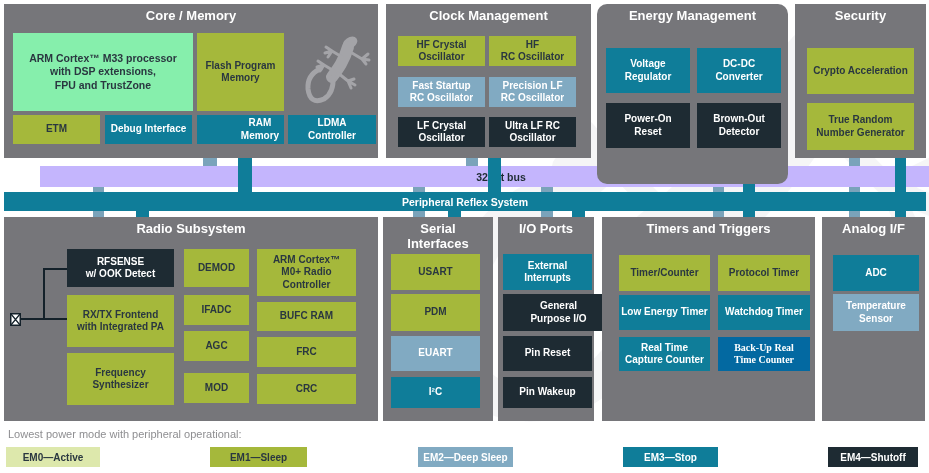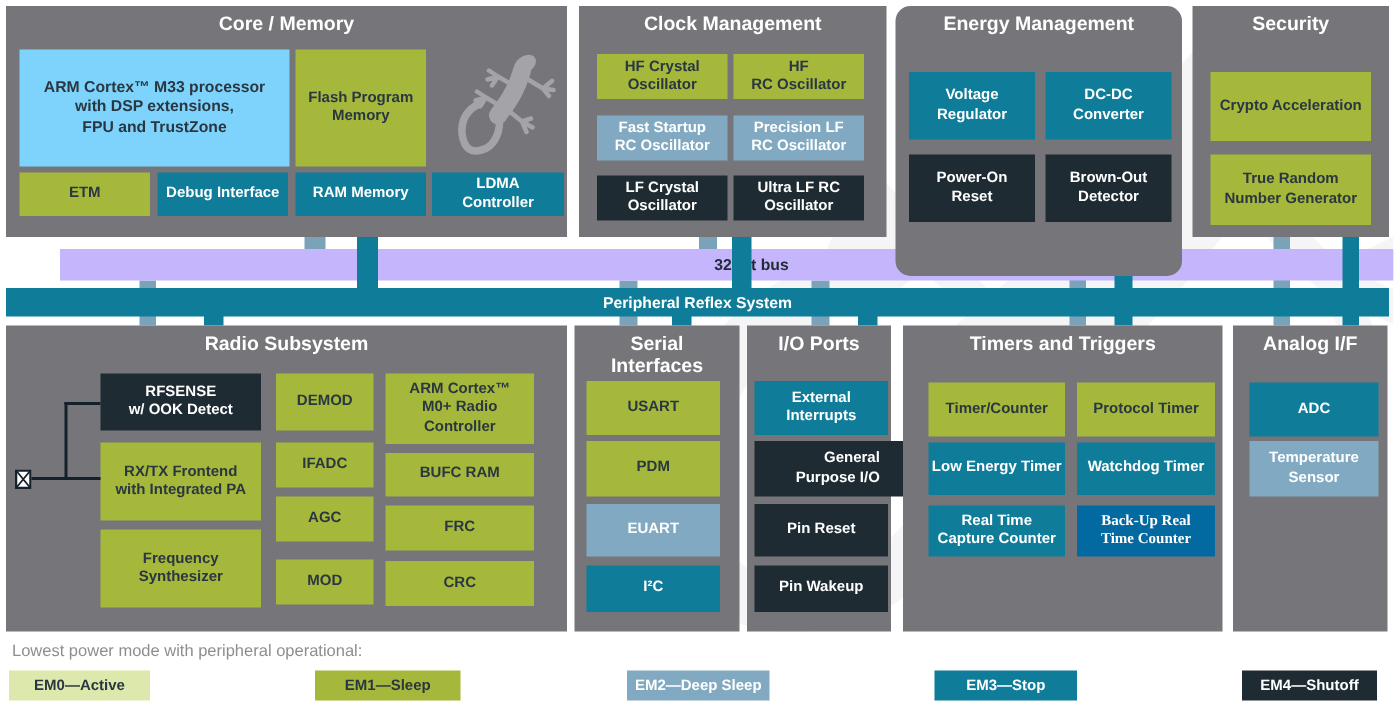--- a/index.html
+++ b/index.html
@@ -7,21 +7,21 @@
           font-family:"Liberation Sans",sans-serif;}
   
   .wm{position:absolute;z-index:0;opacity:.55;}
   
   .sec{position:absolute;background:#76767a;z-index:5;}
   .sec-title{position:absolute;left:0;right:0;top:5px;text-align:center;color:#ffffff;
              font-weight:bold;font-size:13px;line-height:1.15;white-space:pre-line;}
   
   .blk{position:absolute;display:flex;align-items:center;justify-content:center;text-align:center;
        font-weight:bold;font-size:10px;line-height:1.25;white-space:pre-line;box-sizing:border-box;padding:1px;}
-  .c-pale {background:#7dd3fc;color:#2a3740;}
+  .c-pale {background:#86efac;color:#2a3740;}
   .c-olive{background:#a5b83b;color:#2a3740;}
   .c-teal {background:#0f7d99;color:#ffffff;}
   .c-lblue{background:#81aac2;color:#ffffff;}
   .c-navy {background:#1e2b33;color:#ffffff;}
   .c-black{background:#0369a1;color:#ffffff;font-family:Liberation Serif, serif;}
   
   .bus{position:absolute;left:4px;width:922px;display:flex;align-items:center;justify-content:center;
        font-weight:bold;font-size:10.5px;}
   .bus32{top:166px;height:21px;background:#c4b5fd;color:#1e2b33;z-index:2;margin-left:36px;}
   .prs  {top:192px;height:19px;background:#0f7d99;color:#ffffff;z-index:4;}
@@ -69,21 +69,21 @@
       <ellipse cx="50" cy="12" rx="8" ry="5.5" fill="#a4a4a8" stroke="none" transform="rotate(-35 50 12)"></ellipse>
       <path d="M48,16 C44,30 38,38 32,46" stroke-width="12" stroke-linecap="round"></path>
       <path d="M33,46 Q34,62 24,68 Q10,74 8,58 Q7,44 20,38" stroke-width="5" stroke-linecap="round"></path>
       <path d="M52,22 L62,28 M62,28 L68,23 M62,28 L69,29 M62,28 L66,33
                M42,26 L32,20 M32,20 L26,16 M32,20 L25,22 M32,20 L28,26
                M38,42 L48,50 M48,50 L54,48 M48,50 L55,54 M48,50 L51,57
                M34,40 L24,34 M24,34 L18,30 M24,34 L17,36 M24,34 L20,40" stroke-width="3" stroke-linecap="round"></path>
     </svg>
     <div class="blk c-olive" style="left:9px;top:111px;width:87px;height:29px;">ETM</div>
     <div class="blk c-teal" style="left:101px;top:111px;width:87px;height:29px;">Debug Interface</div>
-    <div class="blk c-teal" style="left:193px;top:111px;width:87px;height:29px;">RAM Memory</div>
+    <div class="blk c-teal" style="left:193px;top:111px;width:87px;height:29px;padding-left:40px;">RAM Memory</div>
     <div class="blk c-teal" style="left:284px;top:111px;width:88px;height:29px;">LDMA
 Controller</div>
   </div>
 
   <div class="sec" style="left:386px;top:4px;width:205px;height:154px;">
     <div class="sec-title">Clock Management</div>
     <div class="blk c-olive" style="left:12px;top:32px;width:87px;height:30px;">HF Crystal
 Oscillator</div>
     <div class="blk c-olive" style="left:103px;top:32px;width:87px;height:30px;">HF
 RC Oscillator</div>
@@ -173,21 +173,21 @@
     <div class="blk c-olive" style="left:8px;top:37px;width:89px;height:36px;">USART</div>
     <div class="blk c-olive" style="left:8px;top:77px;width:89px;height:37px;">PDM</div>
     <div class="blk c-lblue" style="left:8px;top:119px;width:89px;height:35px;">EUART</div>
     <div class="blk c-teal" style="left:8px;top:160px;width:89px;height:31px;text-align:center;">I²C</div>
   </div>
 
   <div class="sec" style="left:498px;top:217px;width:96px;height:204px;">
     <div class="sec-title">I/O Ports</div>
     <div class="blk c-teal" style="left:5px;top:37px;width:89px;height:36px;">External
 Interrupts</div>
-    <div class="blk c-navy" style="left:5px;top:77px;width:111px;height:37px;text-align:right;">General
+    <div class="blk c-navy" style="left:5px;top:77px;width:111px;height:37px;">General
 Purpose I/O</div>
     <div class="blk c-navy" style="left:5px;top:119px;width:89px;height:35px;">Pin Reset</div>
     <div class="blk c-navy" style="left:5px;top:160px;width:89px;height:31px;">Pin Wakeup</div>
   </div>
 
   <div class="sec" style="left:602px;top:217px;width:213px;height:204px;">
     <div class="sec-title">Timers and Triggers</div>
     <div class="blk c-olive" style="left:17px;top:38px;width:91px;height:36px;">Timer/Counter</div>
     <div class="blk c-olive" style="left:116px;top:38px;width:92px;height:36px;">Protocol Timer</div>
     <div class="blk c-teal" style="left:17px;top:78px;width:91px;height:35px;">Low Energy Timer</div>

